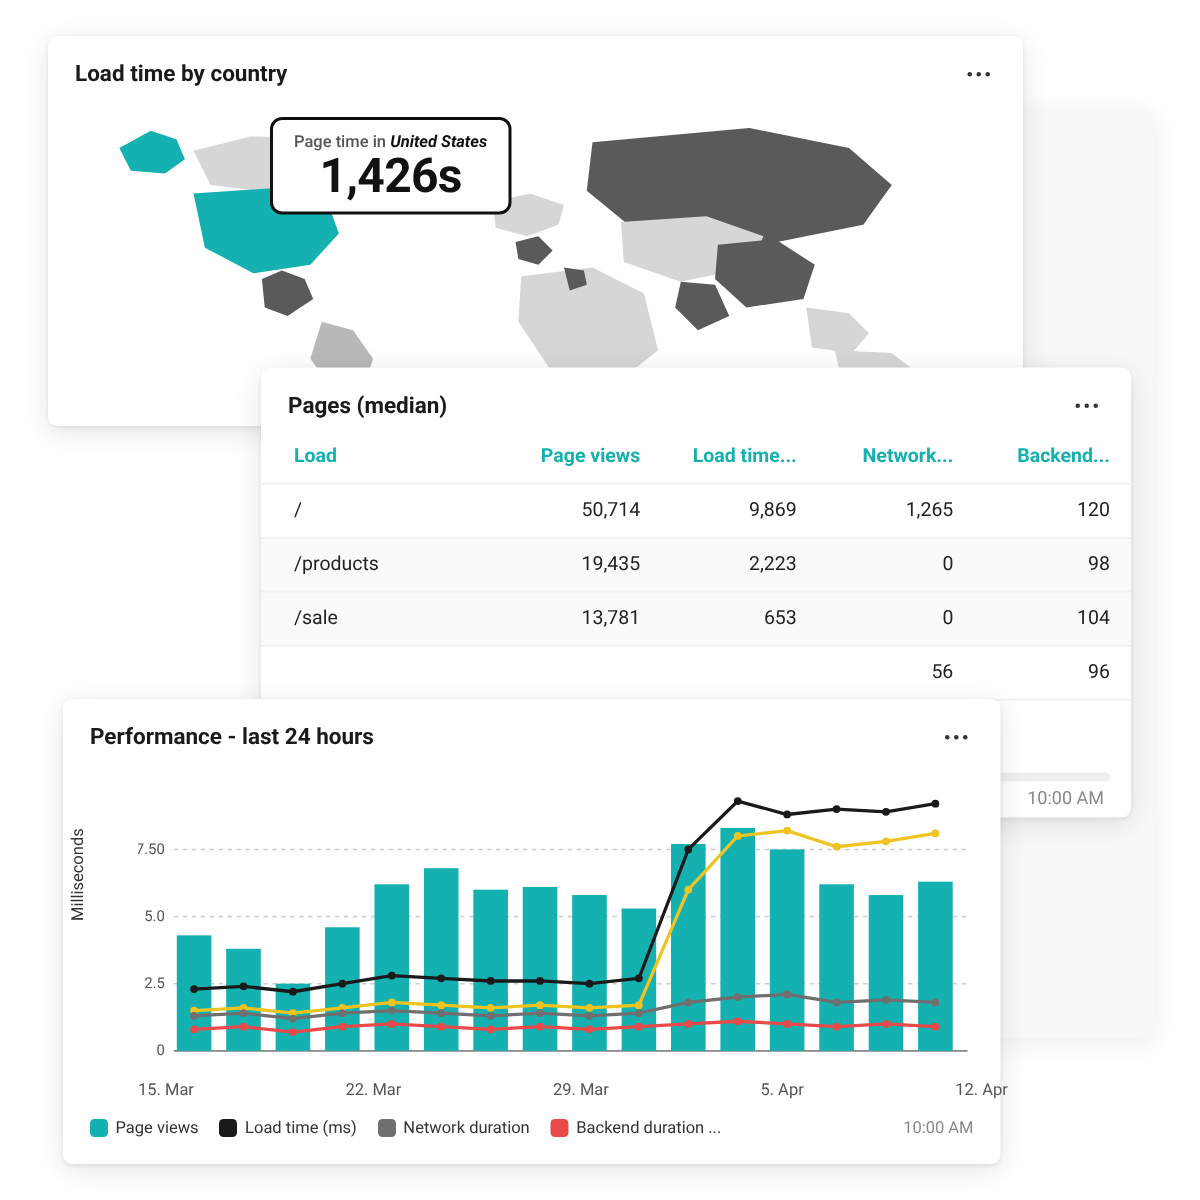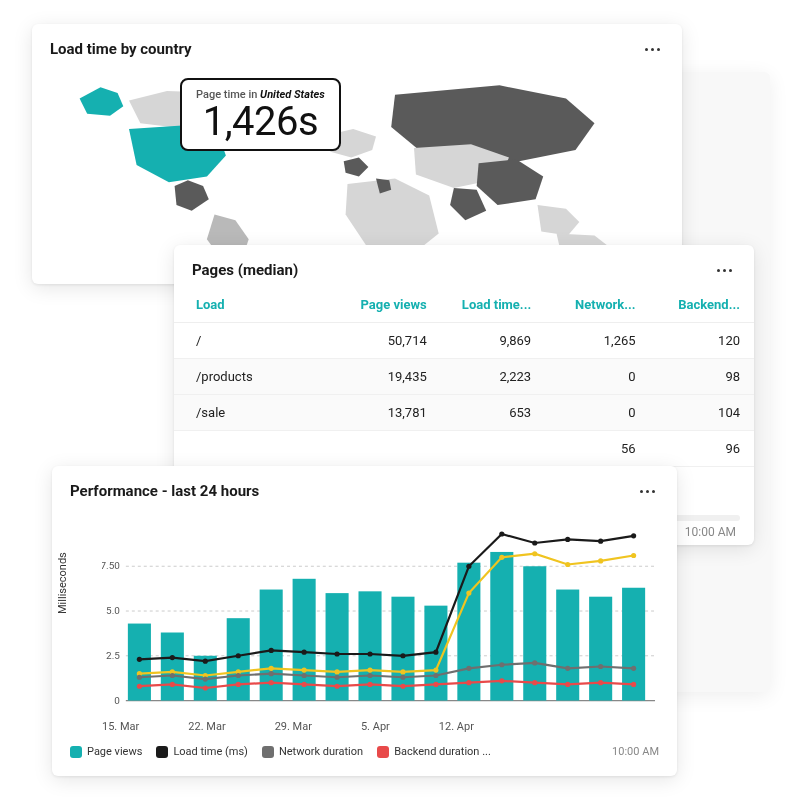--- a/index.html
+++ b/index.html
@@ -45,44 +45,44 @@
   .callout {
     position:absolute;
     left: 148px; top: 12px;
     background:#fff;
     border: 2px solid #111;
     border-radius: 8px;
     padding: 8px 14px 6px 14px;
   }
   .callout-label { font-size: 11px; color:#555; font-weight:500;}
   .callout-label b { font-style: italic; font-weight:700; color:#111;}
-  .callout-value { font-size: 40px; font-weight:400; color:#111; line-height:1.05; letter-spacing:-0.5px;}
+  .callout-value { font-size: 32px; font-weight:700; color:#111; line-height:1.05; letter-spacing:-0.5px;}
 
   
   .table-card { left: 174px; top: 245px; width: 580px; height: 300px; }
   .tbl { width:100%; border-collapse: collapse; table-layout: fixed;}
   .tbl th { text-align:left; font-size:13px; font-weight:700; color:#15b0b0; padding:10px 14px; border-bottom:1px solid #eee;}
   .tbl th.num, .tbl td.num { text-align:right; }
   .tbl th:first-child { padding-left:22px; }
   .tbl td { font-size:13px; color:#222; padding:10px 14px; border-bottom:1px solid #f0f0f0;}
   .tbl td:first-child { padding-left:22px; }
   .tbl tr.zebra td { background:#fafafa; }
   .scroll-rail { position:absolute; left:200px; right:14px; bottom:24px; height:6px; background:#f0f0f0; border-radius:3px;}
   .scroll-thumb { position:absolute; left:0; width:60%; height:100%; background:#d6d6d6; border-radius:3px;}
   .table-time { position:absolute; right:18px; bottom:6px; font-size:12px; color:#888;}
 
   
-  .chart-card { left: 52px; top: 466px; width: 625px; height: 310px; }
+  .chart-card { left: 42px; top: 466px; width: 625px; height: 310px; }
   .chart-body { position:relative; padding: 2px 18px 0 50px; height: 212px; }
   .ylabel { position:absolute; left:10px; top:50%; transform: rotate(-90deg) translate(0,-50%); transform-origin: left top; font-size:11px; color:#333; }
   .chart-svg { width:100%; height:100%; }
   .grid-line { stroke:#ccc; stroke-width:1; stroke-dasharray:3 3;}
   .axis-line { stroke:#888; stroke-width:1.2; }
   .bar { fill:#15b0b0; }
-  .x-ticks { display:flex; font-size:11px; color:#555; padding-left:50px; padding-right:18px; gap: 49px;}
+  .x-ticks { display:flex; font-size:11px; color:#555; padding-left:50px; padding-right:18px; gap: 101px;}
   .x-ticks span { flex: 0 0 auto; }
   .legend { display:flex; gap:14px; align-items:center; padding:12px 18px 10px 18px; font-size:11px; color:#333;}
   .legend-item { display:flex; align-items:center; gap:5px; white-space:nowrap;}
   .swatch { width:12px; height:12px; border-radius:3px; display:inline-block;}
   .chart-time { margin-left:auto; color:#888;}
 </style>
 </head>
 <body>
 
 <div class="card bg-card"></div>

